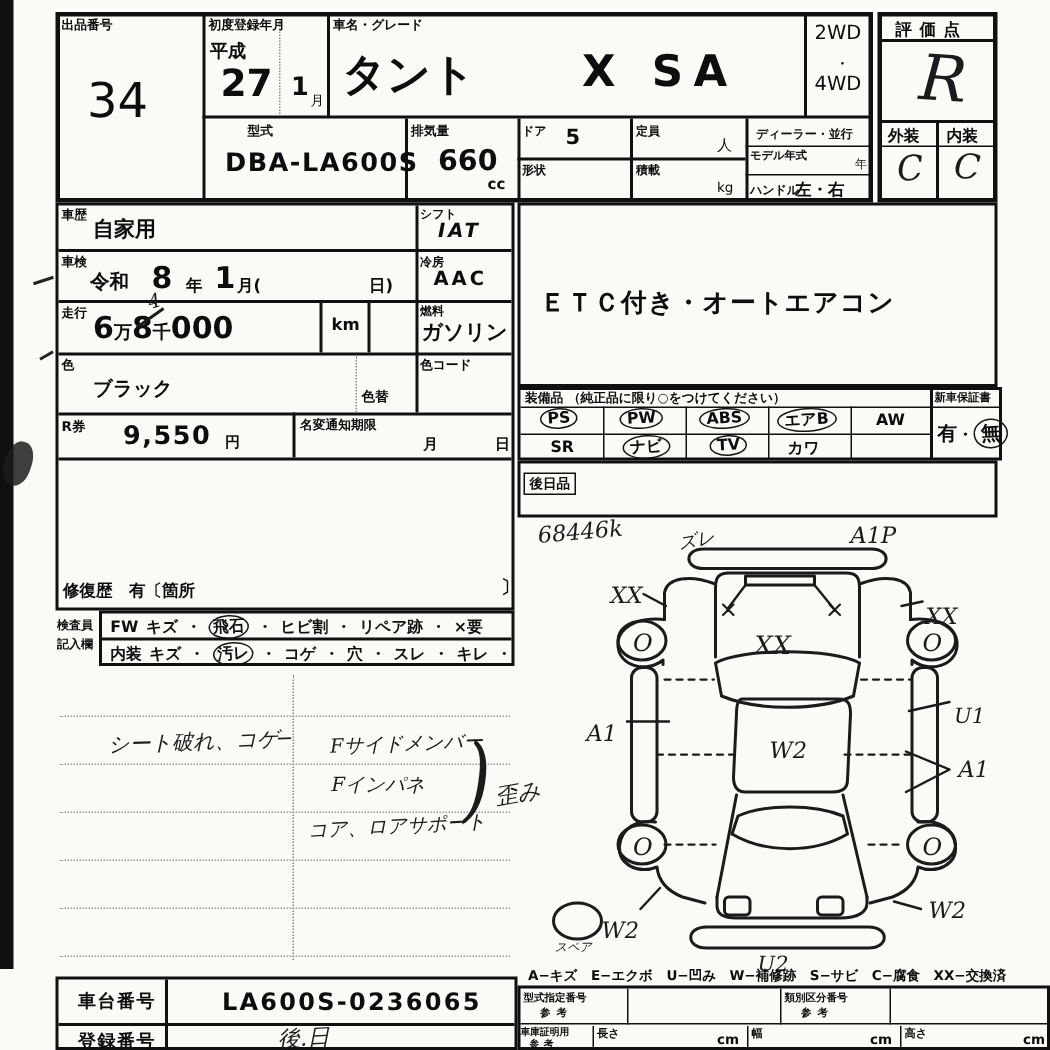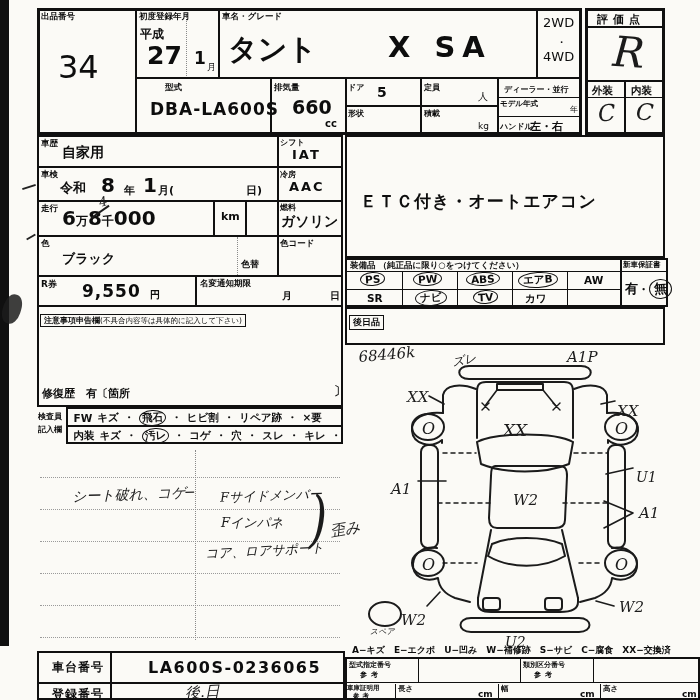--- a/index.html
+++ b/index.html
@@ -97,21 +97,21 @@
   <div class="a ln" style="left:39px;top:305px;width:302px;height:1.5px;"></div>
   <div class="a ln" style="left:277px;top:137px;width:1.5px;height:138px;"></div>
   <div class="a ln" style="left:213px;top:200px;width:1.5px;height:35px;"></div>
   <div class="a ln" style="left:245px;top:200px;width:1.5px;height:35px;"></div>
   <div class="a dotv" style="left:237px;top:237px;height:38px;"></div>
   <div class="a ln" style="left:195px;top:275px;width:1.5px;height:30px;"></div>
 
   <div class="a lb" style="left:41px;top:138px;font-size:8.5px;">車歴</div>
   <div class="a lb" style="left:62px;top:144px;font-size:14px;">自家用</div>
   <div class="a lb" style="left:280px;top:137px;font-size:8px;">シフト</div>
-  <div class="a lb" style="left:292px;top:147px;font-size:13px;letter-spacing:2px;">IAT</div>
+  <div class="a lb" style="left:292px;top:147px;font-size:13px;letter-spacing:2px;font-style:italic;">IAT</div>
 
   <div class="a lb" style="left:41px;top:169px;font-size:8.5px;">車検</div>
   <div class="a lb" style="left:60px;top:179px;font-size:13px;">令和</div>
   <div class="a lb" style="left:101px;top:173px;font-size:20px;">8</div>
   <div class="a lb" style="left:124px;top:183px;font-size:11px;">年</div>
   <div class="a lb" style="left:143px;top:173px;font-size:20px;">1</div>
   <div class="a lb" style="left:158px;top:183px;font-size:11px;">月(</div>
   <div class="a lb" style="left:246px;top:183px;font-size:11px;">日)</div>
   <div class="a lb" style="left:280px;top:169px;font-size:8px;">冷房</div>
   <div class="a lb" style="left:289px;top:179px;font-size:13px;letter-spacing:2px;">AAC</div>
@@ -135,23 +135,20 @@
   <div class="a lb" style="left:241px;top:258px;font-size:9px;">色替</div>
   <div class="a lb" style="left:280px;top:238px;font-size:8.5px;">色コード</div>
 
   <div class="a lb" style="left:41px;top:278px;font-size:9px;">R券</div>
   <div class="a lb" style="left:82px;top:281px;font-size:17px;letter-spacing:1px;">9,550</div>
   <div class="a lb" style="left:150px;top:288px;font-size:10px;">円</div>
   <div class="a lb" style="left:200px;top:278px;font-size:8.5px;">名変通知期限</div>
   <div class="a lb" style="left:282px;top:289px;font-size:10px;">月</div>
   <div class="a lb" style="left:330px;top:289px;font-size:10px;">日</div>
 
-  <div class="a" style="left:40px;top:308px;">
-    <span class="bxl lb" style="font-size:8px;"><span>注意事項申告欄</span><span style="font-weight:400;font-size:7.5px;">(不具合内容等は具体的に記入して下さい)</span></span>
-  </div>
   <div class="a lb" style="left:42px;top:386px;font-size:11px;">修復歴　有〔箇所</div>
   <div class="a lb" style="left:334px;top:383px;font-size:12px;">〕</div>
 
   <div class="a bx" style="left:345px;top:135px;width:320px;height:123px;border-width:2.5px;"></div>
   <div class="a lb" style="left:360px;top:190px;font-size:17px;letter-spacing:1px;">ＥＴＣ付き・オートエアコン</div>
 
   <div class="a bx" style="left:345px;top:258px;width:323px;height:49px;border-width:2px;"></div>
   <div class="a lb" style="left:350px;top:260px;font-size:8.5px;">装備品 （純正品に限り○をつけてください）</div>
   <div class="a ln" style="left:347px;top:271px;width:319px;height:1px;"></div>
   <div class="a ln" style="left:347px;top:289px;width:273px;height:1px;"></div>

